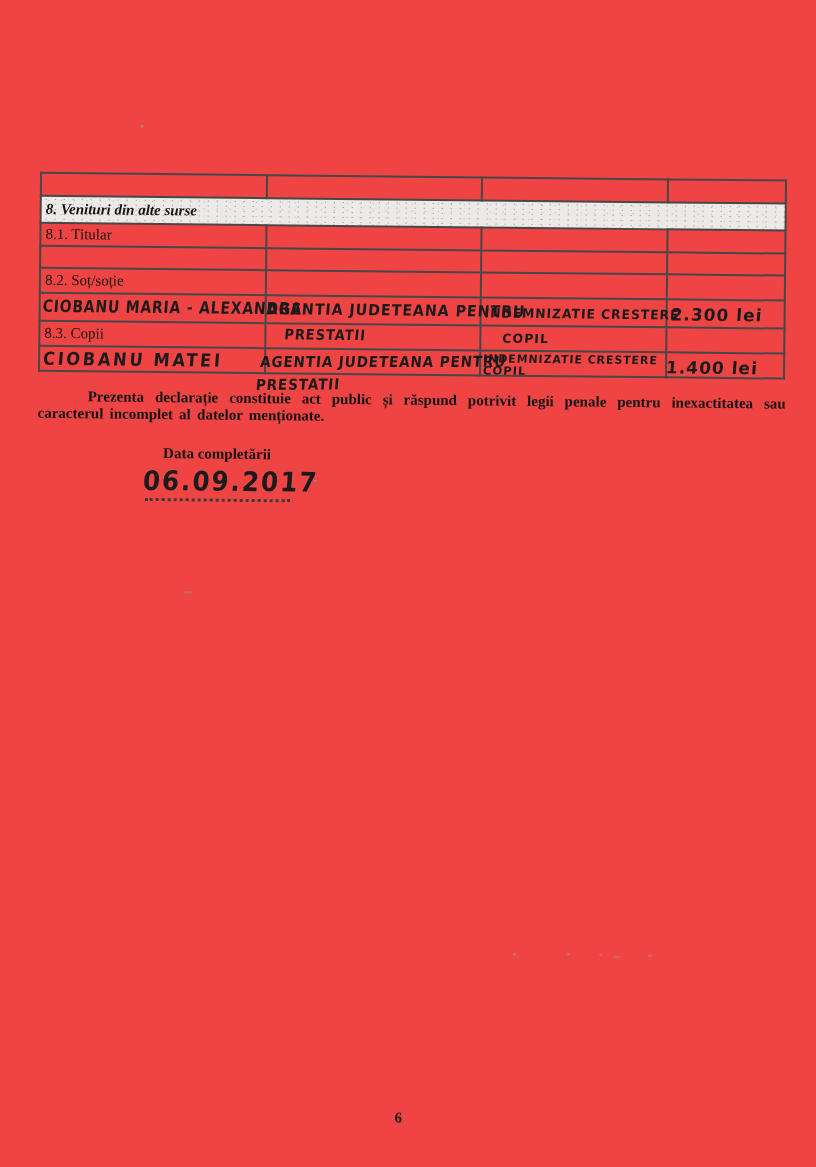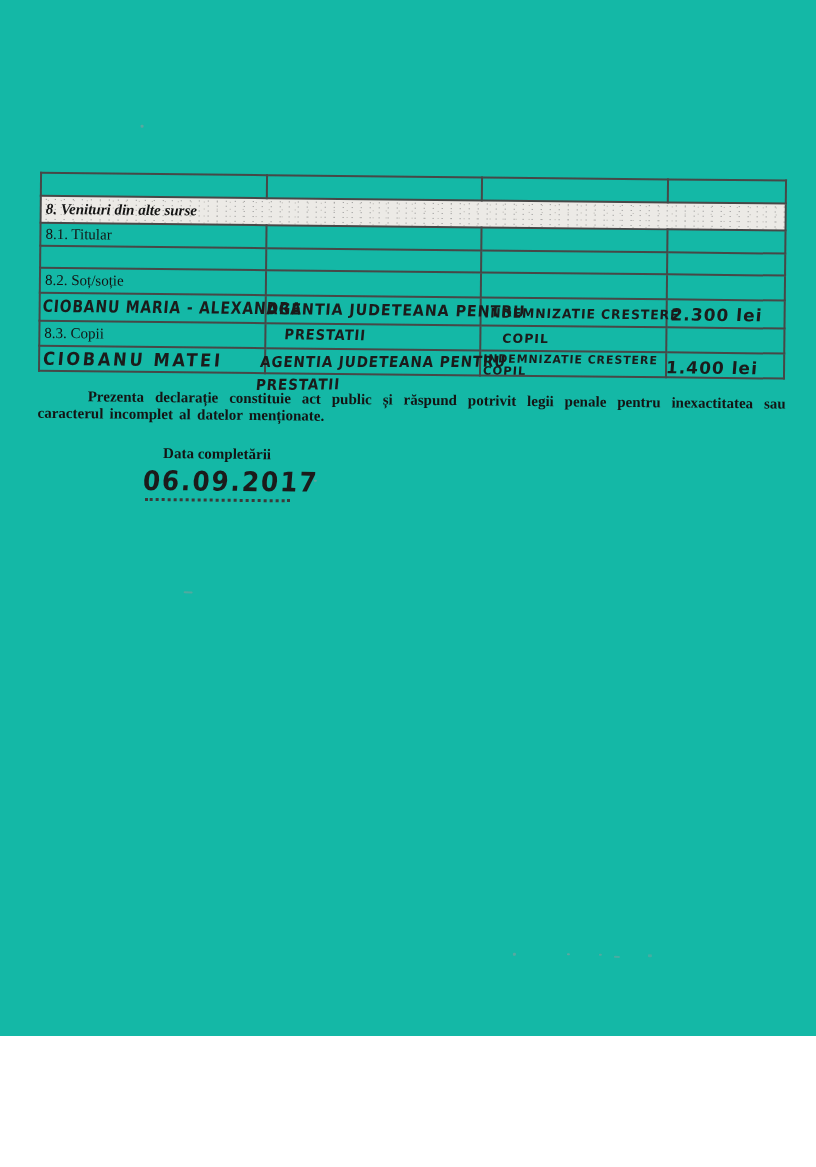--- a/index.html
+++ b/index.html
@@ -1,19 +1,19 @@
 <!DOCTYPE html>
 <html><head>
 <meta charset="utf-8">
 <style>
   html,body{margin:0;padding:0;background:#ffffff;}
   #canvas{
     position:relative;
-    width:816px;height:1036px;
-    background:#14b8a6;
+    width:816px;height:1167px;
+    background:#ef4444;
     overflow:hidden;
     font-family:"Liberation Serif", serif;
     color:#141414;
   }
   
   #sheet{
     position:absolute;inset:0;
     transform:rotate(0.6deg);
     transform-origin:60px 180px;
   }

